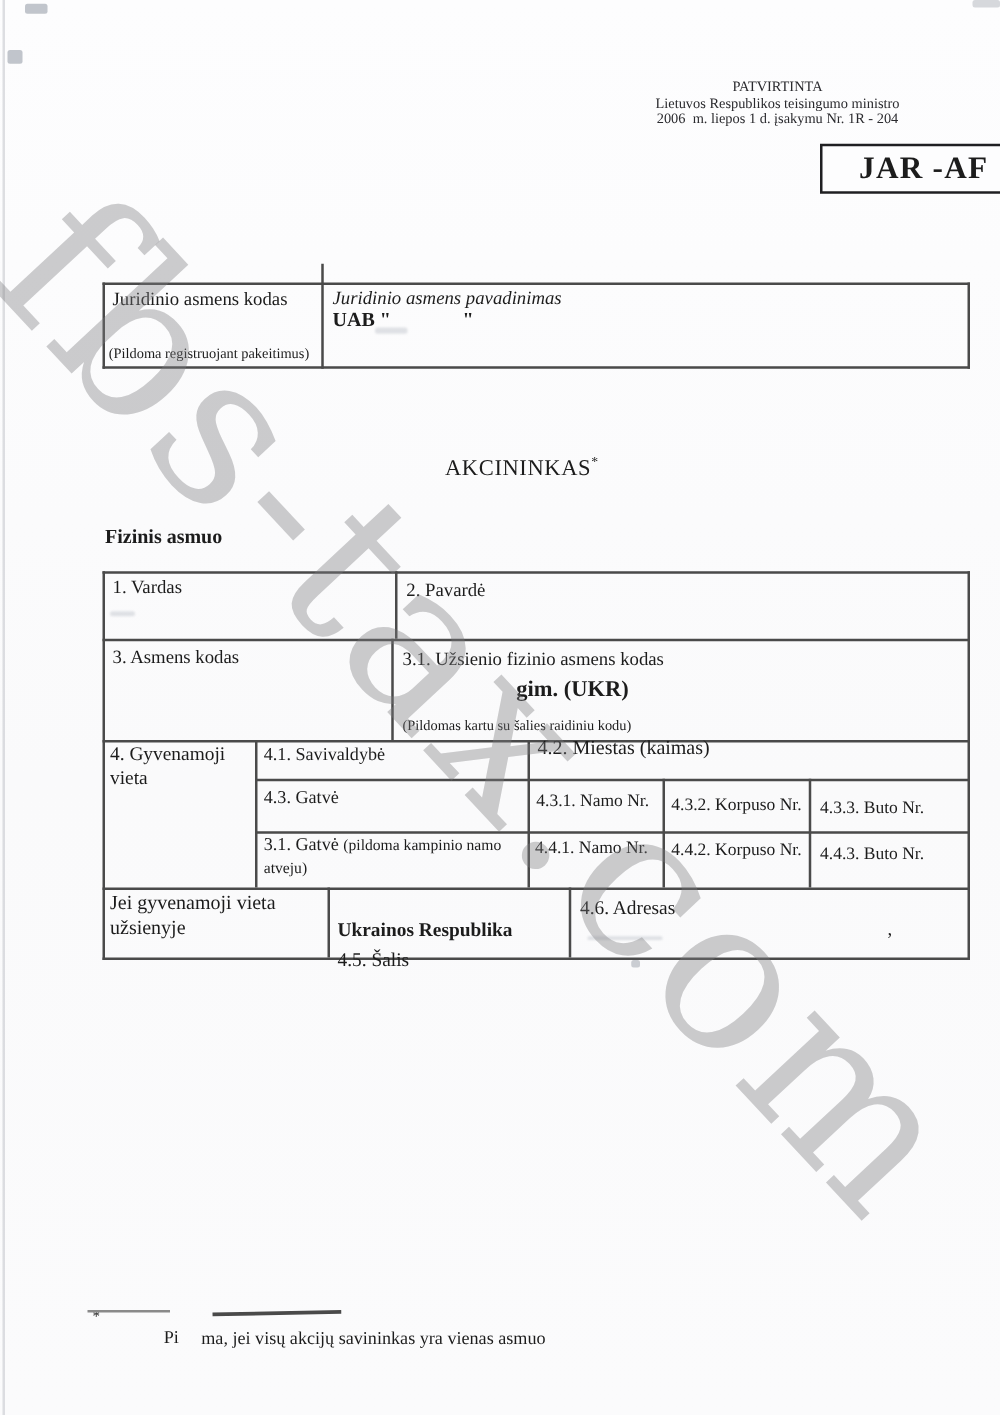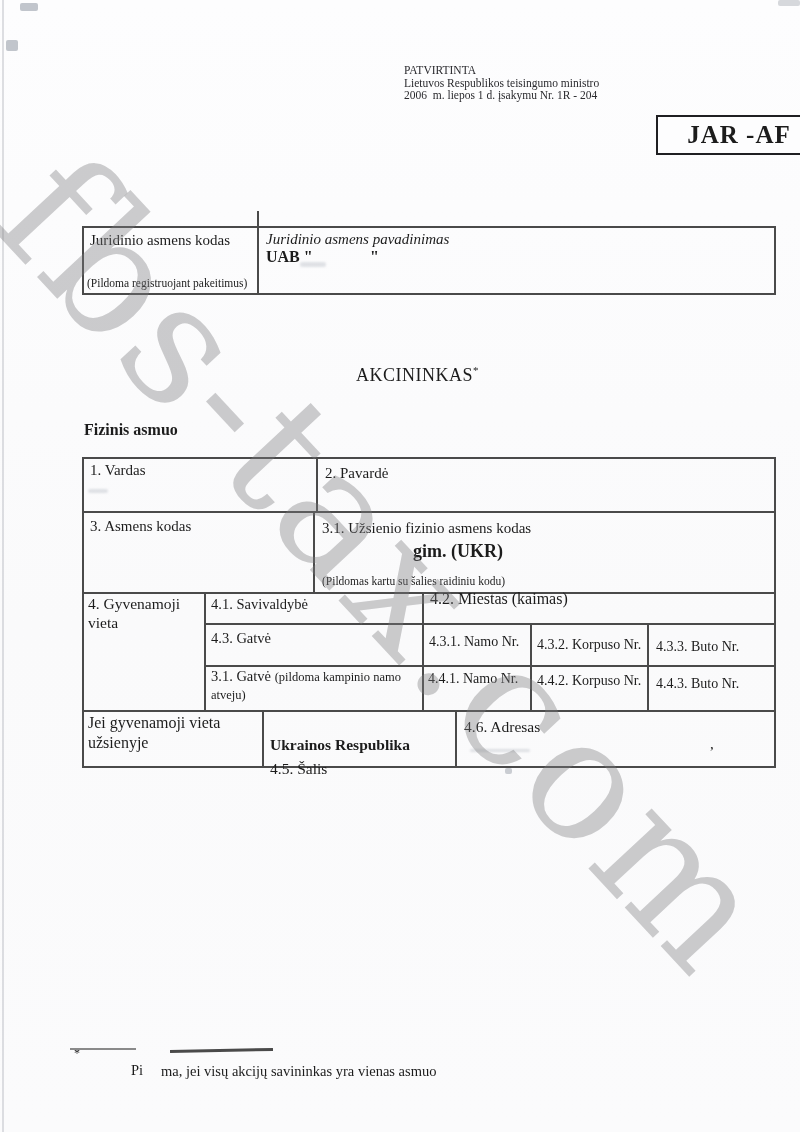--- a/index.html
+++ b/index.html
@@ -9,21 +9,21 @@
     overflow:hidden;font-family:"Liberation Serif",serif;color:#1c1c1c;
   }
   .hl{position:absolute;height:2px;background:#4a4a4a;}
   .vl{position:absolute;width:2px;background:#4a4a4a;}
   .lbl{position:absolute;font-size:15px;line-height:1.22;white-space:nowrap;}
   .wrap{white-space:normal;}
   .sm{font-size:11.5px;}
   .xs{font-size:12.5px;}
   .b{font-weight:bold;}
   .pre{white-space:pre;}
-  .header-block{position:absolute;left:404px;top:64px;width:356px;text-align:left;
+  .header-block{position:absolute;left:444px;top:64px;width:356px;text-align:center;
     font-size:11.5px;line-height:12.5px;color:#2a2a2e;}
   .jar-box{position:absolute;left:656px;top:115px;width:122px;height:36px;
     border:2.5px solid #1f1f22;display:flex;align-items:center;justify-content:center;
     font-size:25px;font-weight:bold;letter-spacing:1px;background:#fdfdfe;padding-left:20px;}
   .watermark{
     position:absolute;left:102px;top:118px;font-family:"DejaVu Serif",serif;
     font-size:168px;letter-spacing:5px;color:rgba(123,123,127,0.38);
     transform:rotate(47deg);transform-origin:0 0;white-space:nowrap;z-index:5;
     pointer-events:none;
   }

